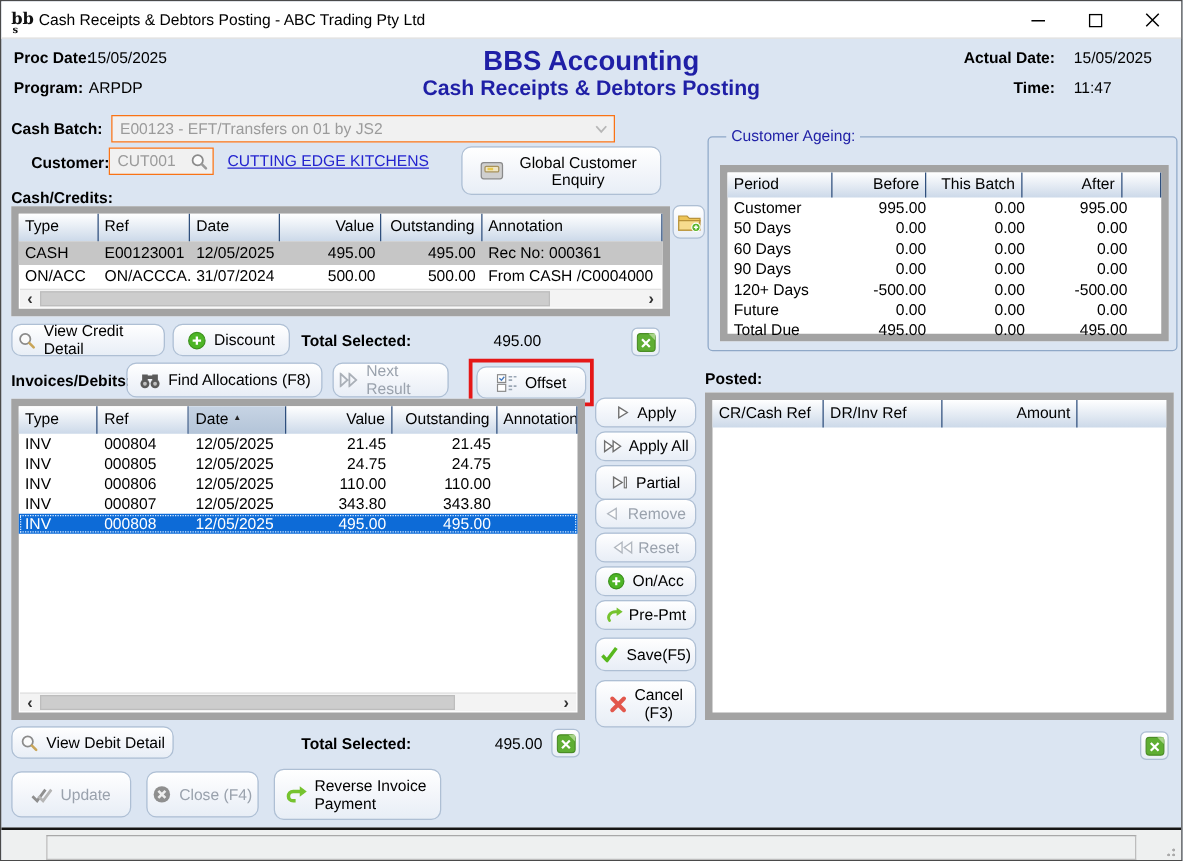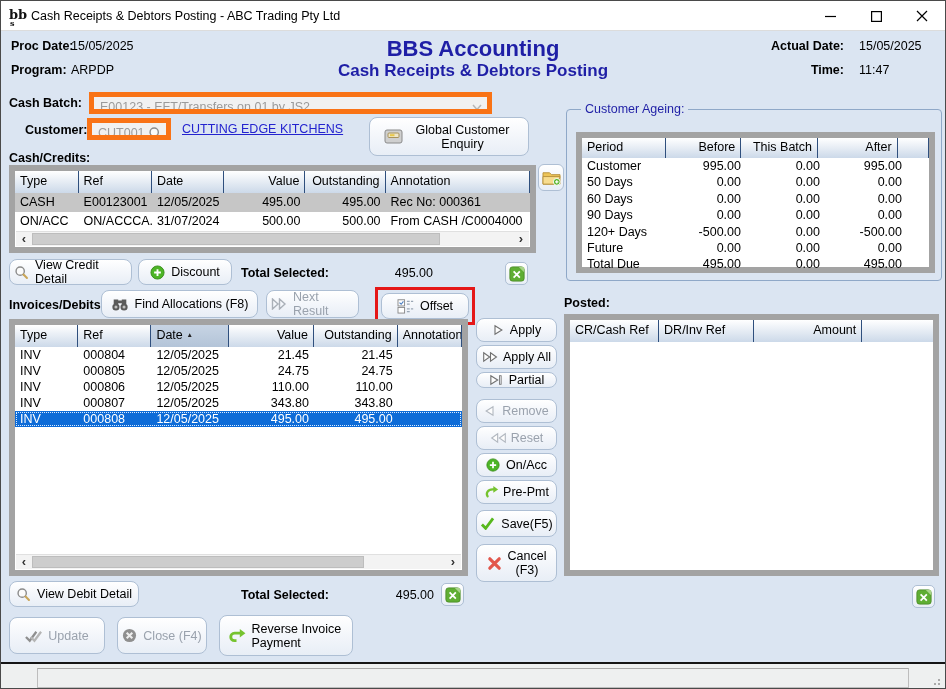--- a/index.html
+++ b/index.html
@@ -6,21 +6,21 @@
   html,body{background:#9a9a9a}
   .window{position:relative;width:946px;height:689px;background:#dbe5f2;border:1px solid #4a4a4a;
     font-family:"Liberation Sans",sans-serif;font-size:12.5px;color:#000;overflow:hidden}
   .abs{position:absolute}
   .lbl{font-weight:bold}
   
   .titlebar{position:absolute;left:0;top:0;width:100%;height:30px;background:#ffffff;border-bottom:1px solid #dcdcdc}
   .titlebar .title{position:absolute;left:30px;top:0;line-height:30px;font-size:12.5px}
   .winbtn{position:absolute;top:0;width:46px;height:30px;display:flex;align-items:center;justify-content:center}
   
-  .combo{position:absolute;background:#f1f1f1;border:5px solid #f97316;color:#9b9b9b;padding:0 22px 0 6px;line-height:20px;overflow:hidden;white-space:nowrap}
+  .combo{position:absolute;background:#f1f1f1;border:1px solid #f97316;color:#9b9b9b;padding:0 22px 0 6px;line-height:20px;overflow:hidden;white-space:nowrap}
   .link{color:#2323cf;text-decoration:underline;cursor:pointer}
   
   .btn{position:absolute;display:flex;align-items:center;justify-content:center;gap:6px;
     background:linear-gradient(#ffffff,#f2f5fa 55%,#e8eef6);border:1px solid #aebfd4;border-radius:8px;
     font-size:12.5px;color:#000;padding:0 4px}
   .btn.disabled{color:#9aa2ad}
   .sq{border-radius:6px}
   
   .tbl{position:absolute;background:#ffffff;border:6px solid #a3a3a3}
   .hrow{display:flex;height:22px;background:linear-gradient(#ffffff,#ccd9e9)}
@@ -367,21 +367,21 @@
     <span>Apply</span>
   </div>
   <div class="btn" style="left:475px;top:344px;width:81px;height:24px;gap:4px">
     <span class="icon">
         <svg width="17" height="12" viewBox="0 0 20 14">
           <path d="M2 2l7 5-7 5zM10 2l7 5-7 5z" fill="#fdfdfd" stroke="#707070" stroke-width="1.3"></path>
         </svg>
       </span>
     <span>Apply All</span>
   </div>
-  <div class="btn" style="left:475px;top:371px;width:81px;height:16px">
+  <div class="btn" style="left:475px;top:371px;width:81px;height:28px">
     <span class="icon">
         <svg width="14" height="12" viewBox="0 0 16 14">
           <path d="M2 2l8 5-8 5z" fill="#fdfdfd" stroke="#707070" stroke-width="1.3"></path>
           <rect x="12" y="2" width="2" height="10" fill="none" stroke="#707070"></rect>
         </svg>
       </span>
     <span>Partial</span>
   </div>
   <div class="btn disabled" style="left:475px;top:398px;width:81px;height:24px">
     <span class="icon">

